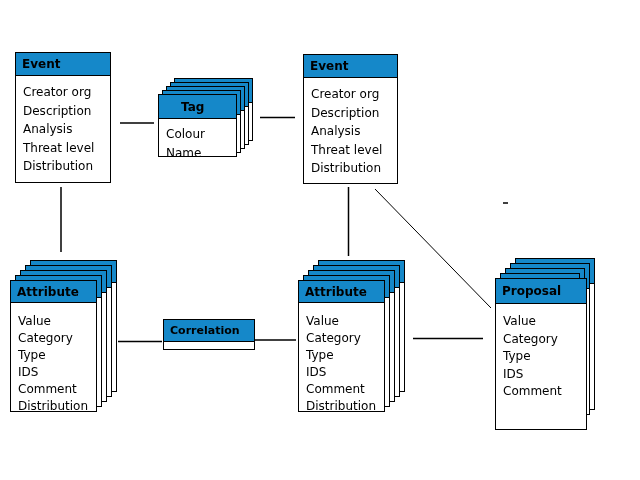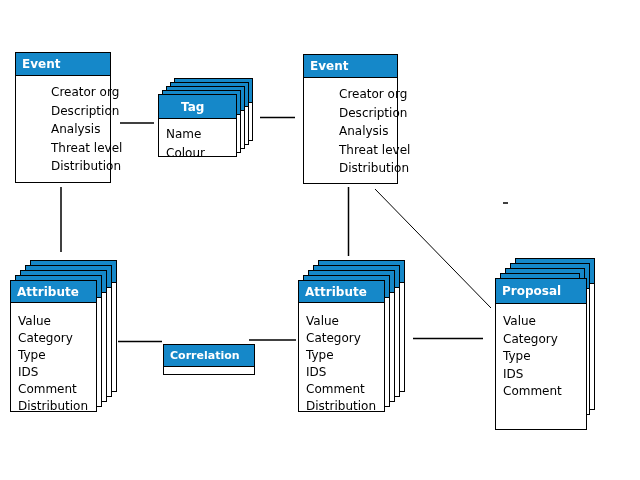--- a/index.html
+++ b/index.html
@@ -5,32 +5,32 @@
   html,body{margin:0;padding:0;background:#fff;}
   #canvas{
     position:relative;width:640px;height:480px;background:#ffffff;
     font-family:"DejaVu Sans","Liberation Sans",sans-serif;
     overflow:hidden;
   }
   .wires{position:absolute;left:0;top:0;pointer-events:none;}
   .node{position:absolute;}
   .box{position:absolute;left:0;top:0;width:100%;height:100%;
        background:#ffffff;border:1.5px solid #000;box-sizing:border-box;}
-  .hdr{background:#1588c9;border-bottom:1.5px solid #000;color:#ffffff;
+  .hdr{background:#1588c9;border-bottom:1.5px solid #000;color:#000000;
        font-weight:bold;font-size:12px;padding-left:6px;box-sizing:border-box;
        display:flex;align-items:center;white-space:nowrap;}
   .body{padding-left:7px;font-size:12px;color:#000;white-space:nowrap;}
   .field{overflow:visible;}
   
   .ghost{background:#ffffff;border:1.5px solid #000;box-sizing:border-box;position:absolute;}
   .ghost .gh{background:#1588c9;border-bottom:1.5px solid #000;box-sizing:border-box;}
   
   .n-event .hdr{height:23px;}
   .n-event .body{padding-top:9px;}
-  .n-event .field{height:18.5px;margin-left:28px;}
+  .n-event .field{height:18.5px;}
   .n-tag .hdr{height:24px;padding-left:22px;}
   .n-tag .body{padding-top:8px;}
   .n-tag .field{height:18.5px;}
   .n-attr .hdr{height:22px;}
   .n-attr .gh{height:22px;}
   .n-attr .body{padding-top:11px;}
   .n-attr .field{height:17px;}
   .n-prop .hdr{height:25px;}
   .n-prop .gh{height:25px;}
   .n-prop .body{padding-top:10px;}
@@ -77,22 +77,22 @@
       </div>
     <div class="ghost" style="left:8px;top:-8px;width:79px;height:63px">
         <div class="gh"></div>
       </div>
     <div class="ghost" style="left:4px;top:-4px;width:79px;height:63px">
         <div class="gh"></div>
       </div>
     <div class="box">
       <div class="hdr">Tag</div>
       <div class="body">
+        <div class="field">Colour</div>
         <div class="field">Name</div>
-        <div class="field">Colour</div>
       </div>
     </div>
   </div>
 
   <div class="node n-event" style="left:303px;top:54px;width:95px;height:130px">
     <div class="box">
       <div class="hdr">Event</div>
       <div class="body">
         <div class="field">Creator org</div>
         <div class="field">Description</div>
@@ -122,21 +122,21 @@
         <div class="field">Value</div>
         <div class="field">Category</div>
         <div class="field">Type</div>
         <div class="field">IDS</div>
         <div class="field">Comment</div>
         <div class="field">Distribution</div>
       </div>
     </div>
   </div>
 
-  <div class="node n-corr" style="left:163px;top:344px;width:92px;height:31px">
+  <div class="node n-corr" style="left:163px;top:319px;width:92px;height:31px">
     <div class="box">
       <div class="hdr">Correlation</div>
     </div>
   </div>
 
   <div class="node n-attr" style="left:298px;top:280px;width:87px;height:132px">
     <div class="ghost" style="left:20px;top:-20px;width:87px;height:132px">
         <div class="gh"></div>
       </div>
     <div class="ghost" style="left:15px;top:-15px;width:87px;height:132px">

